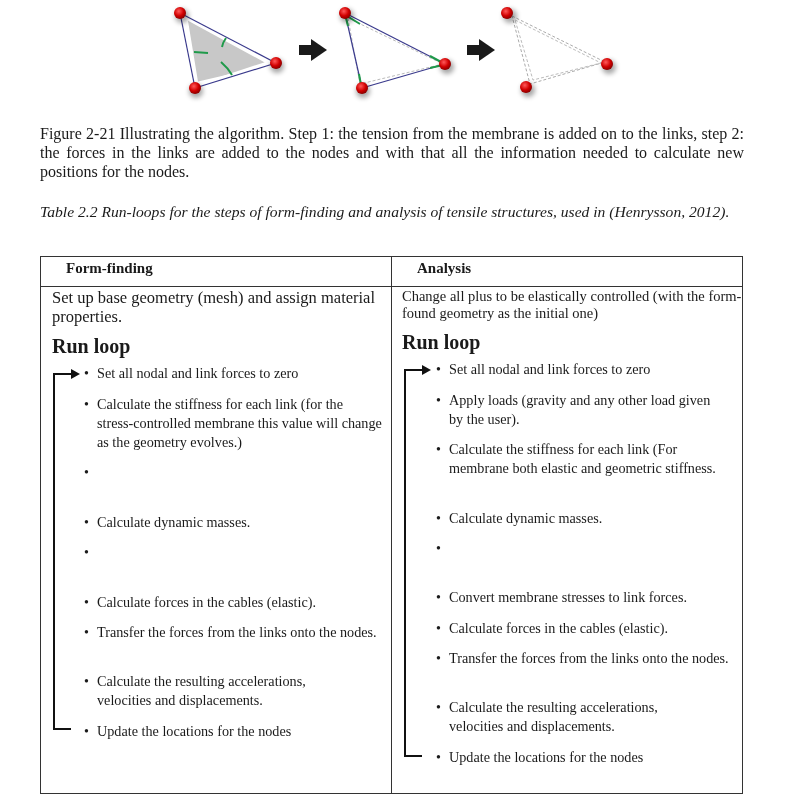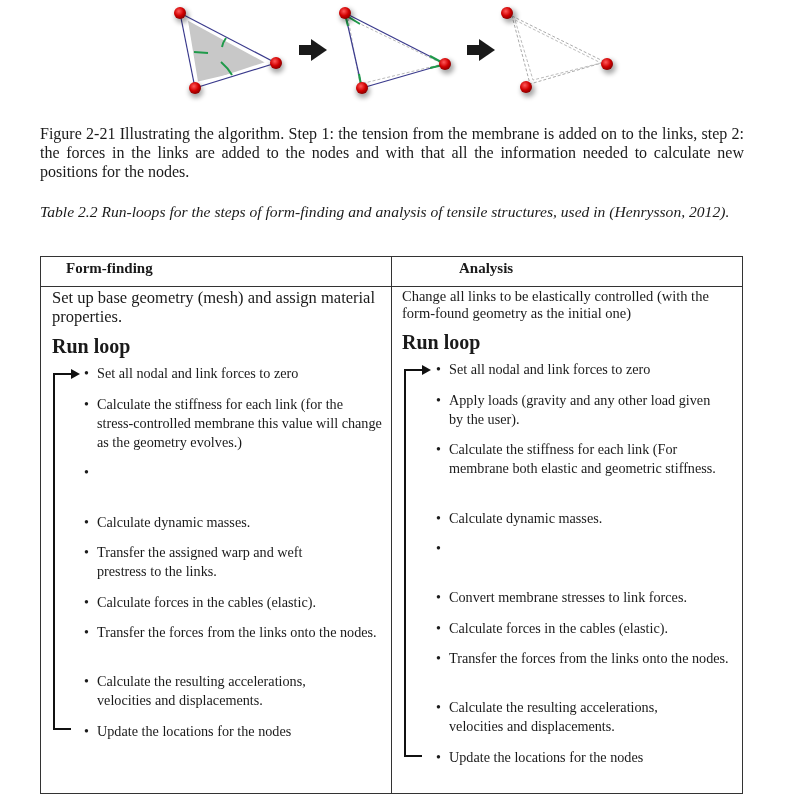--- a/index.html
+++ b/index.html
@@ -116,46 +116,46 @@
       </g>
   </g>
 </svg>
 
 <div id="caption">Figure 2-21 Illustrating the algorithm. Step 1: the tension from the membrane is added on to the links, step 2: the forces in the links are added to the nodes and with that all the information needed to calculate new positions for the nodes.</div>
 <div id="table-caption">Table 2.2 Run-loops for the steps of form-finding and analysis of tensile structures, used in (Henrysson, 2012).</div>
 
 <div id="table">
   <div class="head-row">
     <div class="head" style="left:25px;">Form-finding</div>
-    <div class="head" style="left:376px;margin-left:42px;">Analysis</div>
+    <div class="head" style="left:376px;">Analysis</div>
   </div>
   <div class="col-divider"></div>
 
   <div class="col left">
     <div class="intro" style="left:11px; top:1px; width:330px;">Set up base geometry (mesh) and assign material properties.</div>
     <div class="runloop" style="left:11px; top:48px;">Run loop</div>
 
     <div class="loop-line" style="left:12px; top:86px; width:2px; height:357px;"></div>
     <div class="loop-line" style="left:12px; top:86px; width:20px; height:2px;"></div>
     <div class="arrowhead" style="left:30px; top:82px;"></div>
     <div class="loop-line" style="left:12px; top:441px; width:18px; height:2px;"></div>
 
     <div class="item" style="left:56px; top:77px; width:290px;"><span class="bullet">•</span><span>Set all nodal and link forces to zero</span></div>
     <div class="item" style="left:56px; top:108px; width:285px;"><span class="bullet">•</span><span>Calculate the stiffness for each link (for the stress-controlled membrane this value will change as the geometry evolves.)</span></div>
     <div class="item" style="left:56px; top:176px; width:290px;"><span class="bullet">•</span></div>
     <div class="item" style="left:56px; top:226px; width:290px;"><span class="bullet">•</span><span>Calculate dynamic masses.</span></div>
-    <div class="item" style="left:56px; top:256px; width:240px;"><span class="bullet">•</span><span>Transfer the assigned warp and weft prestress to the links.</span></div>
+    <div class="item" style="left:56px; top:256px; width:240px;"><span class="bullet">•</span></div>
     <div class="item" style="left:56px; top:306px; width:290px;"><span class="bullet">•</span><span>Calculate forces in the cables (elastic).</span></div>
     <div class="item" style="left:56px; top:336px; width:285px;"><span class="bullet">•</span><span>Transfer the forces from the links onto the nodes.</span></div>
     <div class="item" style="left:56px; top:385px; width:250px;"><span class="bullet">•</span><span>Calculate the resulting accelerations, velocities and displacements.</span></div>
     <div class="item" style="left:56px; top:435px; width:290px;"><span class="bullet">•</span><span>Update the locations for the nodes</span></div>
   </div>
 
   <div class="col right">
-    <div class="intro small" style="left:10px; top:1px; width:340px;">Change all links to be elastically controlled (with the form-found geometry as the initial one)</div>
+    <div class="intro small" style="left:10px; top:1px; width:340px;">Change all plus to be elastically controlled (with the form-found geometry as the initial one)</div>
     <div class="runloop" style="left:10px; top:44px;">Run loop</div>
 
     <div class="loop-line" style="left:12px; top:82px; width:2px; height:388px;"></div>
     <div class="loop-line" style="left:12px; top:82px; width:20px; height:2px;"></div>
     <div class="arrowhead" style="left:30px; top:78px;"></div>
     <div class="loop-line" style="left:12px; top:468px; width:18px; height:2px;"></div>
 
     <div class="item" style="left:57px; top:73px; width:290px;"><span class="bullet">•</span><span>Set all nodal and link forces to zero</span></div>
     <div class="item" style="left:57px; top:104px; width:265px;"><span class="bullet">•</span><span>Apply loads (gravity and any other load given by the user).</span></div>
     <div class="item" style="left:57px; top:153px; width:270px;"><span class="bullet">•</span><span>Calculate the stiffness for each link (For membrane both elastic and geometric stiffness.</span></div>

